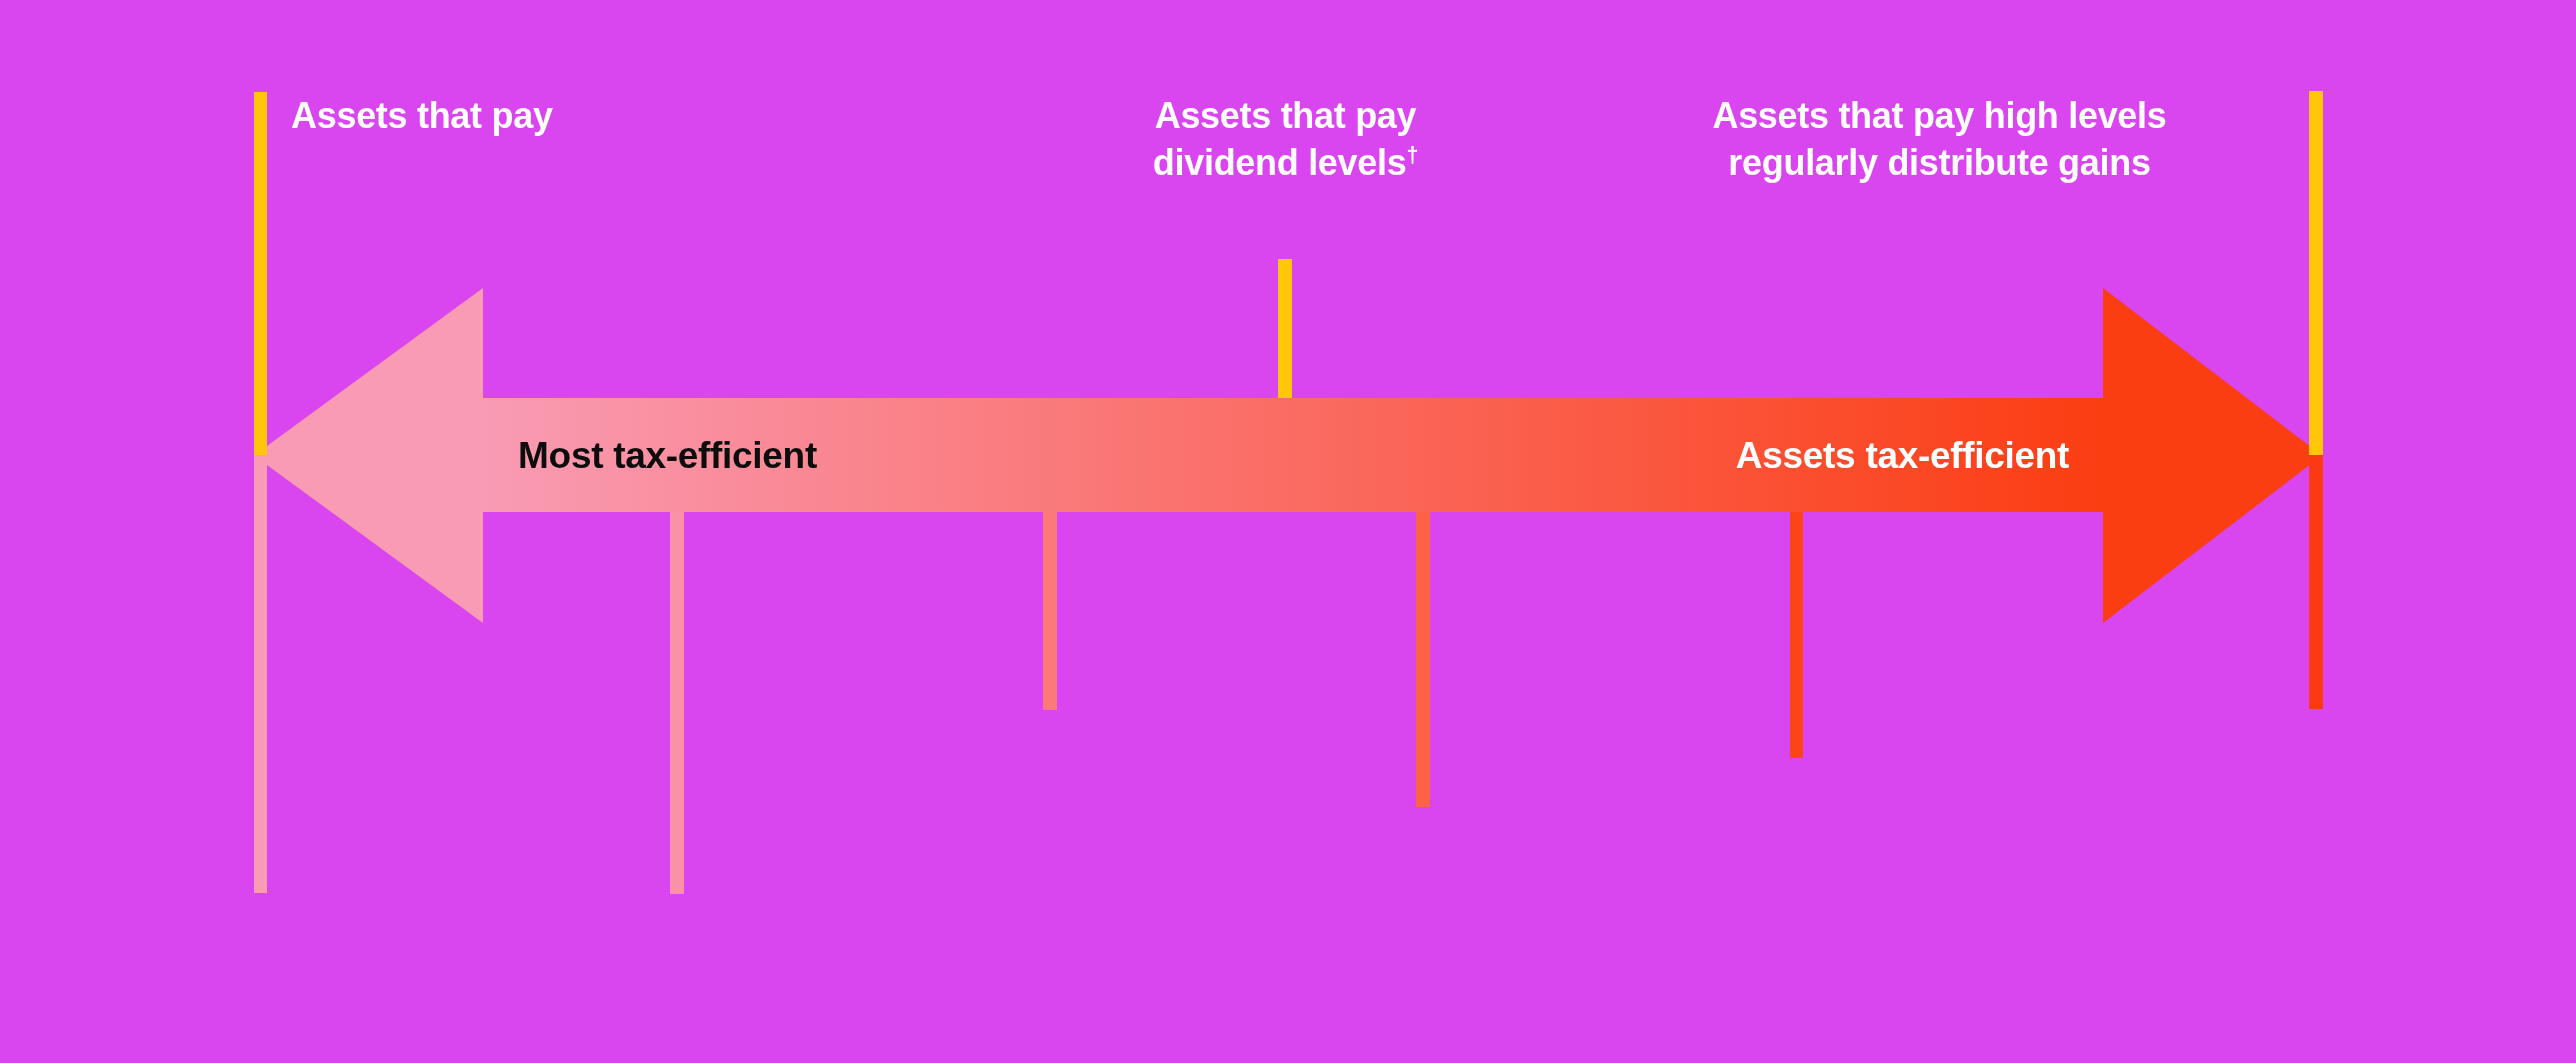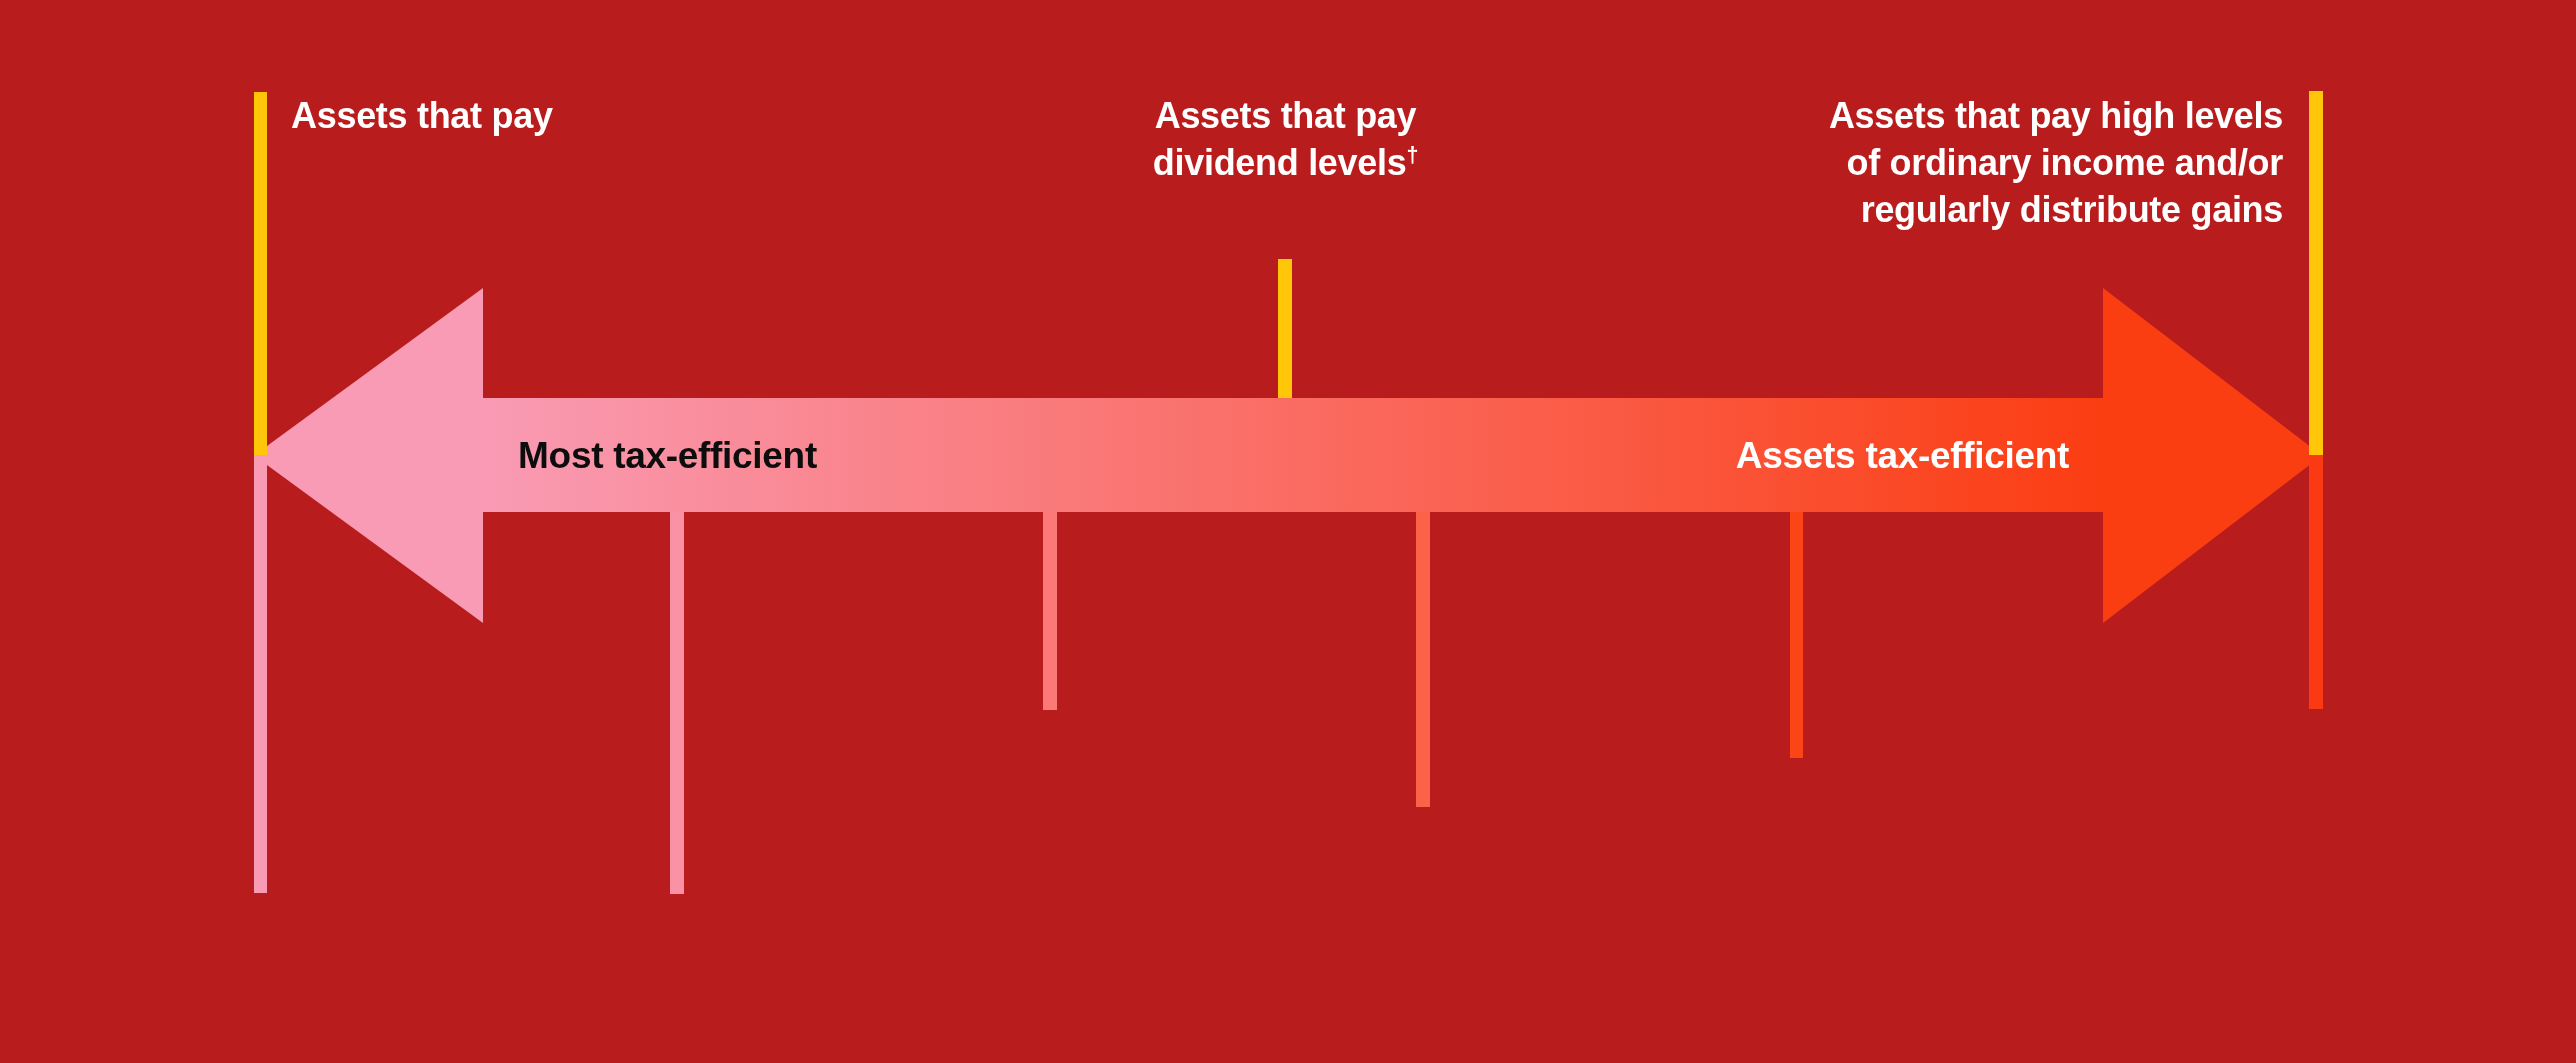--- a/index.html
+++ b/index.html
@@ -1,27 +1,27 @@
 <!DOCTYPE html>
 <html style="font-size:11px"><head>
 <meta charset="utf-8">
 <style>
   html,body{margin:0;padding:0;background:#000;}
   body{width:2576px;height:1063px;overflow:hidden;
        font-family:"Liberation Sans",sans-serif;}
-  #canvas{position:relative;width:2576px;height:1063px;background:#b91c1c;}
+  #canvas{position:relative;width:2576px;height:1063px;background:#d946ef;}
 
   
   .axis-label{position:absolute;top:92px;color:#fff;font-weight:700;
               font-size:36px;line-height:47px;letter-spacing:-0.3px;}
   .axis-label .it{font-style:italic;}
   .axis-label sup{font-size:60%;vertical-align:super;line-height:0;}
   #label-left{left:291px;width:618px;text-align:left;}
   #label-center{left:942px;width:687px;text-align:center;}
-  #label-right{left:1596px;width:687px;text-align:right;}
+  #label-right{left:1596px;width:687px;text-align:center;}
 
   
   .marker{position:absolute;z-index:3;}
   #marker-left{left:254px;top:92px;width:13px;height:363px;}
   #marker-center{left:1278px;top:259px;width:13.7px;height:139px;}
   #marker-right{left:2309px;top:91px;width:14.4px;height:364px;}
 
   
   #arrow-shaft{position:absolute;left:483px;top:398px;width:1620px;height:114px;
                background:linear-gradient(90deg,var(--g1,#f99bb4),var(--g2,#fb3d12));z-index:1;}
@@ -55,21 +55,20 @@
     <div>Assets that pay</div>
   </div>
 
   <div class="axis-label" id="label-center">
     <div>Assets that pay</div>
     <div><span>dividend levels</span><sup>†</sup></div>
   </div>
 
   <div class="axis-label" id="label-right">
     <div>Assets that pay high levels</div>
-    <div>of ordinary income and/or</div>
     <div>regularly distribute gains</div>
   </div>
 
   <div class="marker" id="marker-left" style="background-color: rgb(255, 198, 10);"></div>
   <div class="marker" id="marker-center" style="background-color: rgb(255, 198, 10);"></div>
   <div class="marker" id="marker-right" style="background-color: rgb(255, 198, 10);"></div>
 
   <div id="arrow-shaft" style="--g1: #f99bb4; --g2: #fb3d12;"></div>
   <div id="arrow-head-left" style="background-color: rgb(249, 155, 180);"></div>
   <div id="arrow-head-right" style="background-color: rgb(251, 61, 18);"></div>

